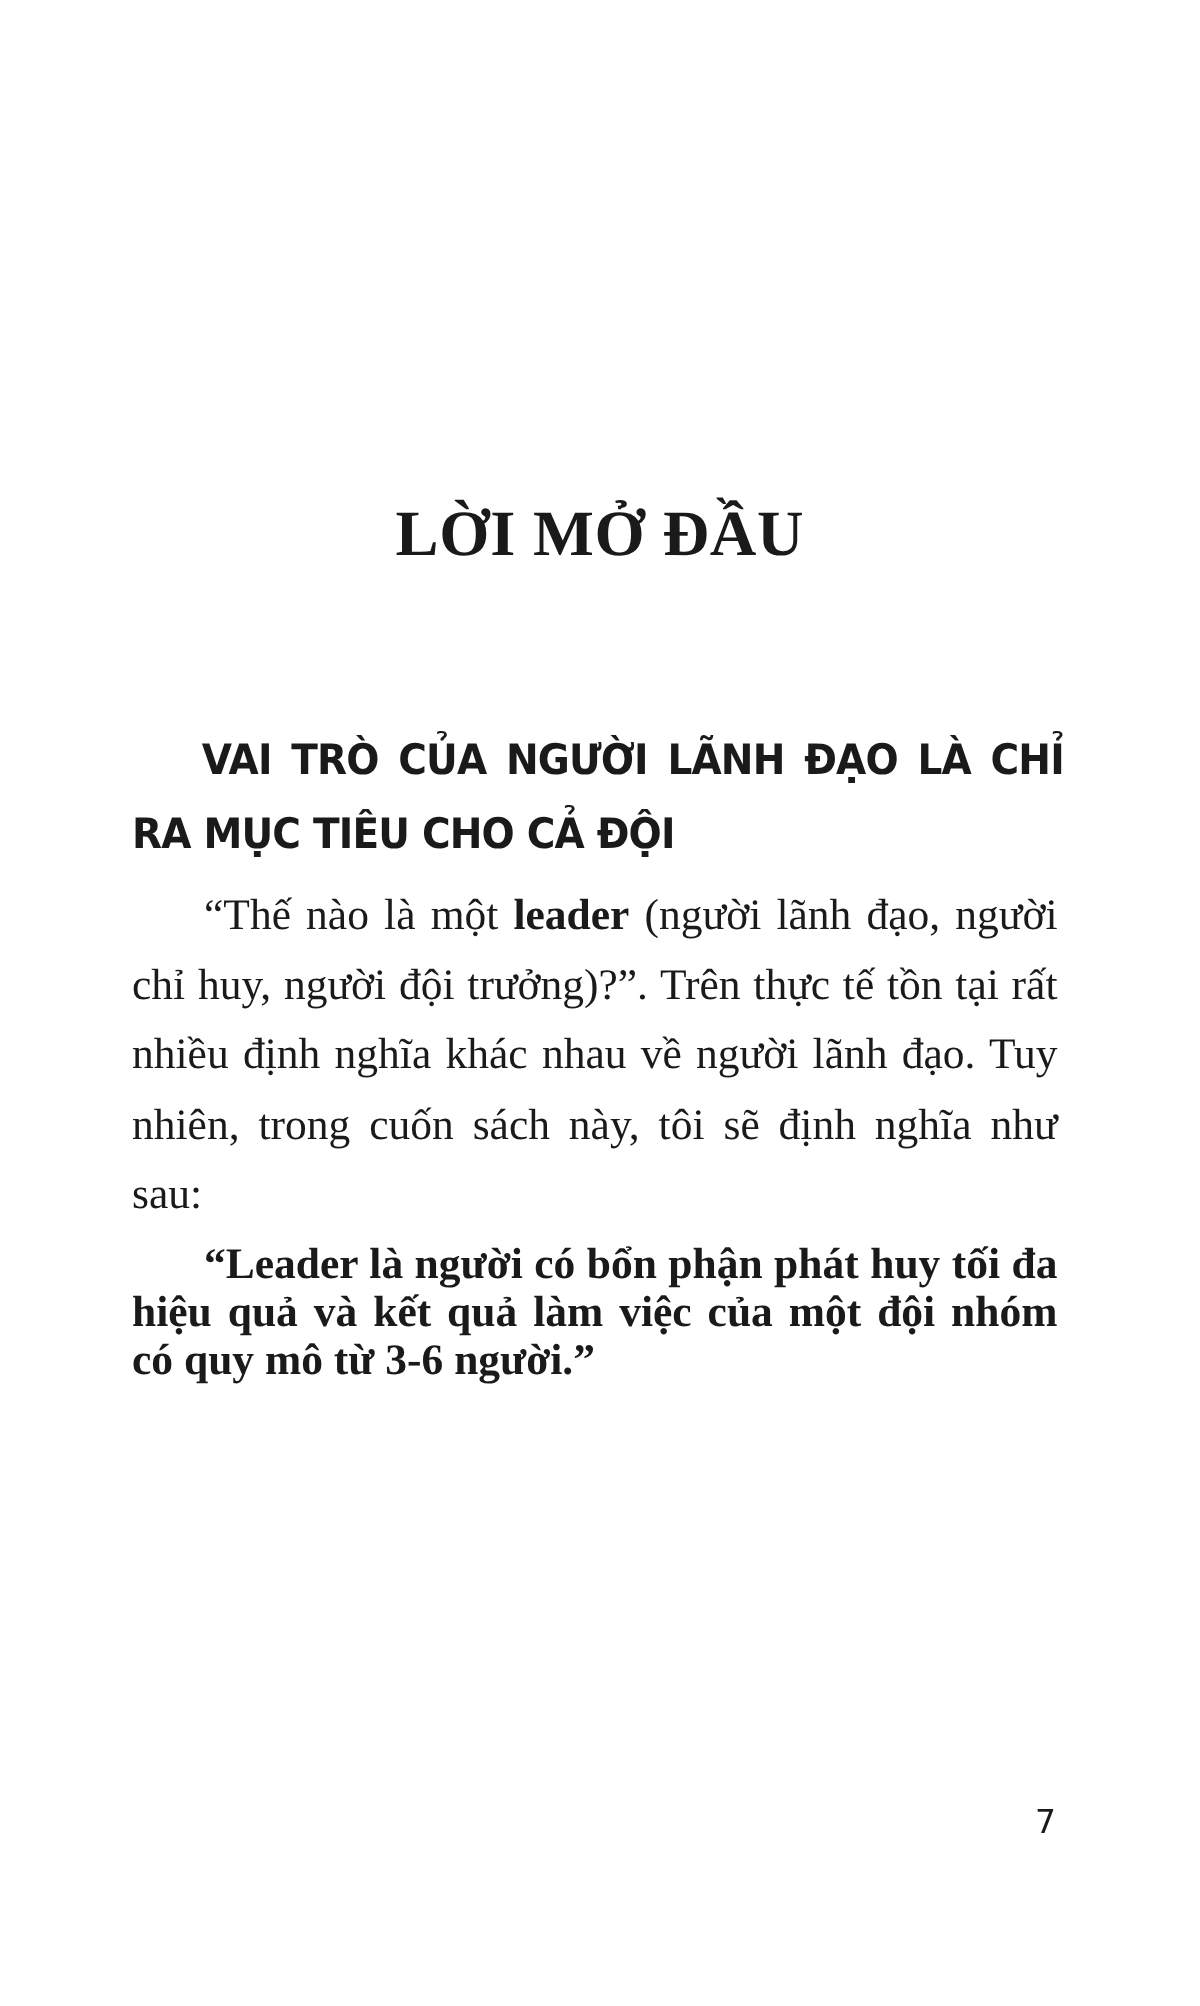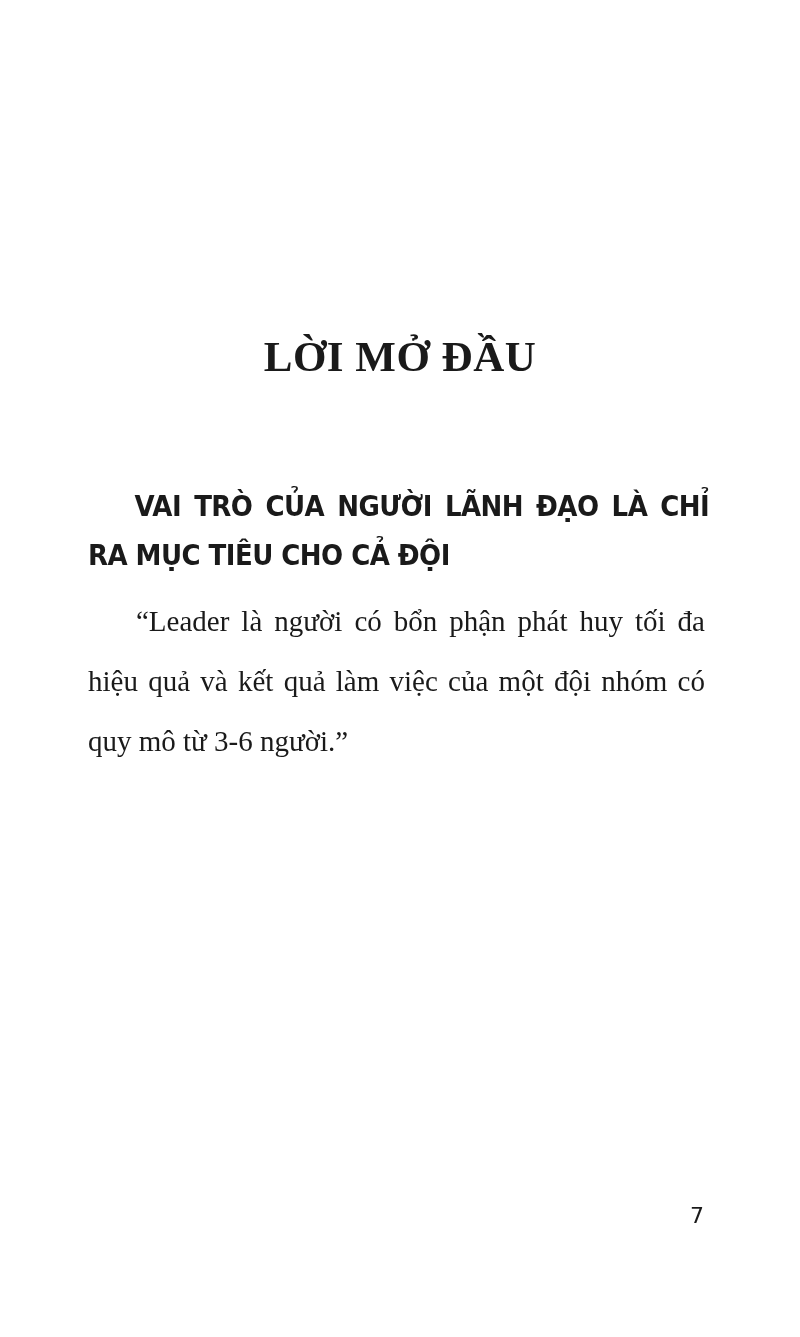--- a/index.html
+++ b/index.html
@@ -62,24 +62,24 @@
       font-size: 29px;
       line-height: 46.5px;
       color: #1a1a1a;
     }
     .body-text p {
       margin: 0 0 7px 0;
       text-indent: 48px;
       text-align: justify;
     }
     .body-text p.bold-block {
-      font-weight: normal;
+      font-weight: bold;
       margin-top: 4px;
       margin-bottom: 8px;
-      line-height: 60px;
+      line-height: 32px;
     }
     .body-text b {
       font-weight: bold;
     }
     .page-number {
       position: absolute;
       left: 690px;
       top: 1203px;
       font-family: "DejaVu Sans", "Liberation Sans", sans-serif;
       font-size: 22px;
@@ -89,20 +89,21 @@
 </head>
 <body>
 
 <div class="page">
 
   <h1 class="chapter-title">LỜI MỞ ĐẦU</h1>
 
   <h2 class="section-heading">VAI TRÒ CỦA NGƯỜI LÃNH ĐẠO LÀ CHỈ RA MỤC TIÊU CHO CẢ ĐỘI</h2>
 
   <div class="body-text">
+    <p><span>“Thế nào là một </span><b>leader</b><span> (người lãnh đạo, người chỉ huy, người đội trưởng)?”. Trên thực tế tồn tại rất nhiều định nghĩa khác nhau về người lãnh đạo. Tuy nhiên, trong cuốn sách này, tôi sẽ định nghĩa như sau:</span></p>
 
     <p class="bold-block"><span>“Leader là người có bổn phận phát huy tối đa hiệu quả và kết quả làm việc của một đội nhóm có quy mô từ 3-6 người.”</span></p>
 
   </div>
 
   <div class="page-number">7</div>
 
 </div>
 
 </body></html>

